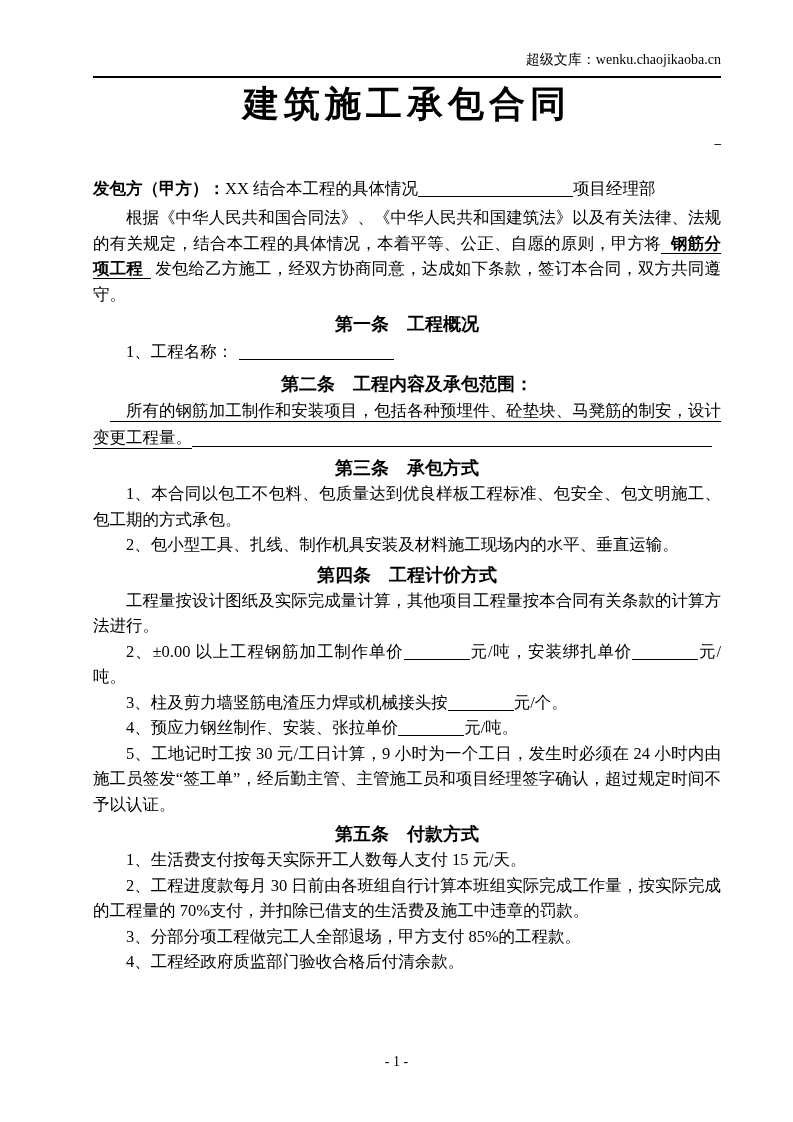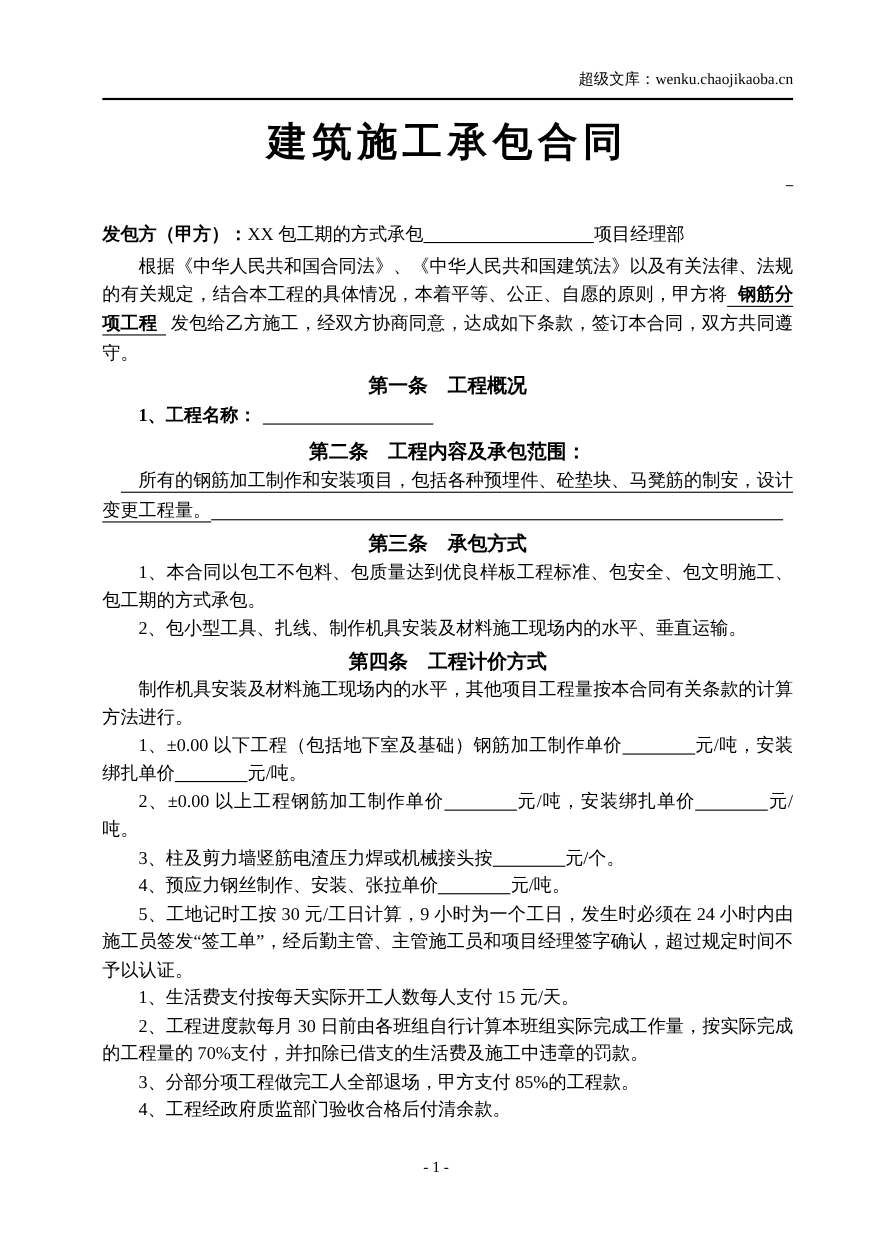--- a/index.html
+++ b/index.html
@@ -8,35 +8,35 @@
     position: relative;
     width: 793px;
     height: 1122px;
     margin: 0 auto;
     background: #ffffff;
     color: #000000;
     font-family: "Liberation Serif", "DejaVu Serif", serif;
     font-size: 16.5px;
     overflow: hidden;
   }
-  .inner { padding: 64px 72px 0 93px; }
+  .inner { padding: 51px 72px 0 93px; }
 
   .watermark {
     text-align: right;
     font-size: 14px;
     line-height: 17px;
     font-family: "Liberation Serif", "DejaVu Serif", serif;
   }
   .head-rule {
     margin-top: 8px;
     border-top: 2px solid #000;
     height: 0;
   }
   .doc-title {
-    margin-top: 16px;
+    margin-top: 4px;
     text-align: center;
     font-family: "Liberation Sans", "DejaVu Sans", sans-serif;
     font-weight: 700;
     font-size: 36px;
     line-height: 44px;
     letter-spacing: 5px;
   }
   .stray-dash {
     margin-top: 10px;
     text-align: right;
@@ -55,21 +55,21 @@
     font-weight: 700;
   }
   h2.clause-heading {
     font-family: "Liberation Sans", "DejaVu Sans", sans-serif;
     font-weight: 700;
     font-size: 18px;
     line-height: 26px;
     margin-top: 4px;
     text-align: center;
   }
-  .sub-item { line-height: 30px; text-indent: 2em; font-weight: bold; }
+  .sub-item { line-height: 30px; text-indent: 2em; }
 
   .blank {
     display: inline-block;
     border-bottom: 1px solid #000;
     height: 15px;
     margin-bottom: -3px;
     vertical-align: baseline;
   }
   .blank-party { width: 155px; }
   .blank-name  { width: 155px; margin-left: 6px; }
@@ -112,43 +112,43 @@
 <div class="page">
   <div class="inner">
 
     <div class="watermark">超级文库：wenku.chaojikaoba.cn</div>
     <div class="head-rule"></div>
     <h1 class="doc-title">建筑施工承包合同</h1>
     <div class="stray-dash">–</div>
 
     <div class="content">
 
-      <p class="party"><span class="b">发包方（甲方）：</span><span>XX 包工期的方式承包</span><span class="blank blank-party"></span><span>项目经理部</span></p>
+      <p class="party"><span class="b">发包方（甲方）：</span><span>XX 结合本工程的具体情况</span><span class="blank blank-party"></span><span>项目经理部</span></p>
 
 
       <p class="para indent"><span>根据《中华人民共和国合同法》、《中华人民共和国建筑法》以及有关法律、法规的有关规定，结合本工程的具体情况，本着平等、公正、自愿的原则，甲方将</span><span class="highlight">钢筋分项工程</span> <span>发包给乙方施工，经双方协商同意，达成如下条款，签订本合同，双方共同遵守。</span></p>
 
       <h2 class="clause-heading">第一条　工程概况</h2>
       <p class="sub-item"><span>1、工程名称：</span><span class="blank blank-name"></span></p>
 
       <h2 class="clause-heading">第二条　工程内容及承包范围：</h2>
       <p class="para scope-para"><span class="u">所有的钢筋加工制作和安装项目，包括各种预埋件、砼垫块、马凳筋的制安，设计变更工程量。</span><span class="u-fill"></span></p>
 
       <h2 class="clause-heading">第三条　承包方式</h2>
       <p class="para indent">1、本合同以包工不包料、包质量达到优良样板工程标准、包安全、包文明施工、包工期的方式承包。</p>
       <p class="para indent">2、包小型工具、扎线、制作机具安装及材料施工现场内的水平、垂直运输。</p>
 
       <h2 class="clause-heading">第四条　工程计价方式</h2>
-      <p class="para indent">制作机具安装及材料施工现场内的水平，其他项目工程量按本合同有关条款的计算方法进行。</p>
-      <p class="para indent"><span>1、±0.00 以下工程（包括地下室及基础）钢筋加工制作单价</span><span class="blank blank-money"></span><span>元/吨，安装绑扎单价</span><span class="blank blank-money"></span><span>元/吨。</span></p>
+      <p class="para indent">工程量按设计图纸及实际完成量计算，其他项目工程量按本合同有关条款的计算方法进行。</p>
       <p class="para indent"><span>2、±0.00 以上工程钢筋加工制作单价</span><span class="blank blank-money"></span><span>元/吨，安装绑扎单价</span><span class="blank blank-money"></span><span>元/吨。</span></p>
       <p class="para indent"><span>3、柱及剪力墙竖筋电渣压力焊或机械接头按</span><span class="blank blank-money"></span><span>元/个。</span></p>
       <p class="para indent"><span>4、预应力钢丝制作、安装、张拉单价</span><span class="blank blank-money"></span><span>元/吨。</span></p>
       <p class="para indent">5、工地记时工按 30 元/工日计算，9 小时为一个工日，发生时必须在 24 小时内由施工员签发“签工单”，经后勤主管、主管施工员和项目经理签字确认，超过规定时间不予以认证。</p>
 
+      <h2 class="clause-heading">第五条　付款方式</h2>
       <p class="para indent">1、生活费支付按每天实际开工人数每人支付 15 元/天。</p>
       <p class="para indent">2、工程进度款每月 30 日前由各班组自行计算本班组实际完成工作量，按实际完成的工程量的 70%支付，并扣除已借支的生活费及施工中违章的罚款。</p>
       <p class="para indent">3、分部分项工程做完工人全部退场，甲方支付 85%的工程款。</p>
       <p class="para indent">4、工程经政府质监部门验收合格后付清余款。</p>
 
     </div>
   </div>
 
   <div class="footer">- 1 -</div>
 </div>

